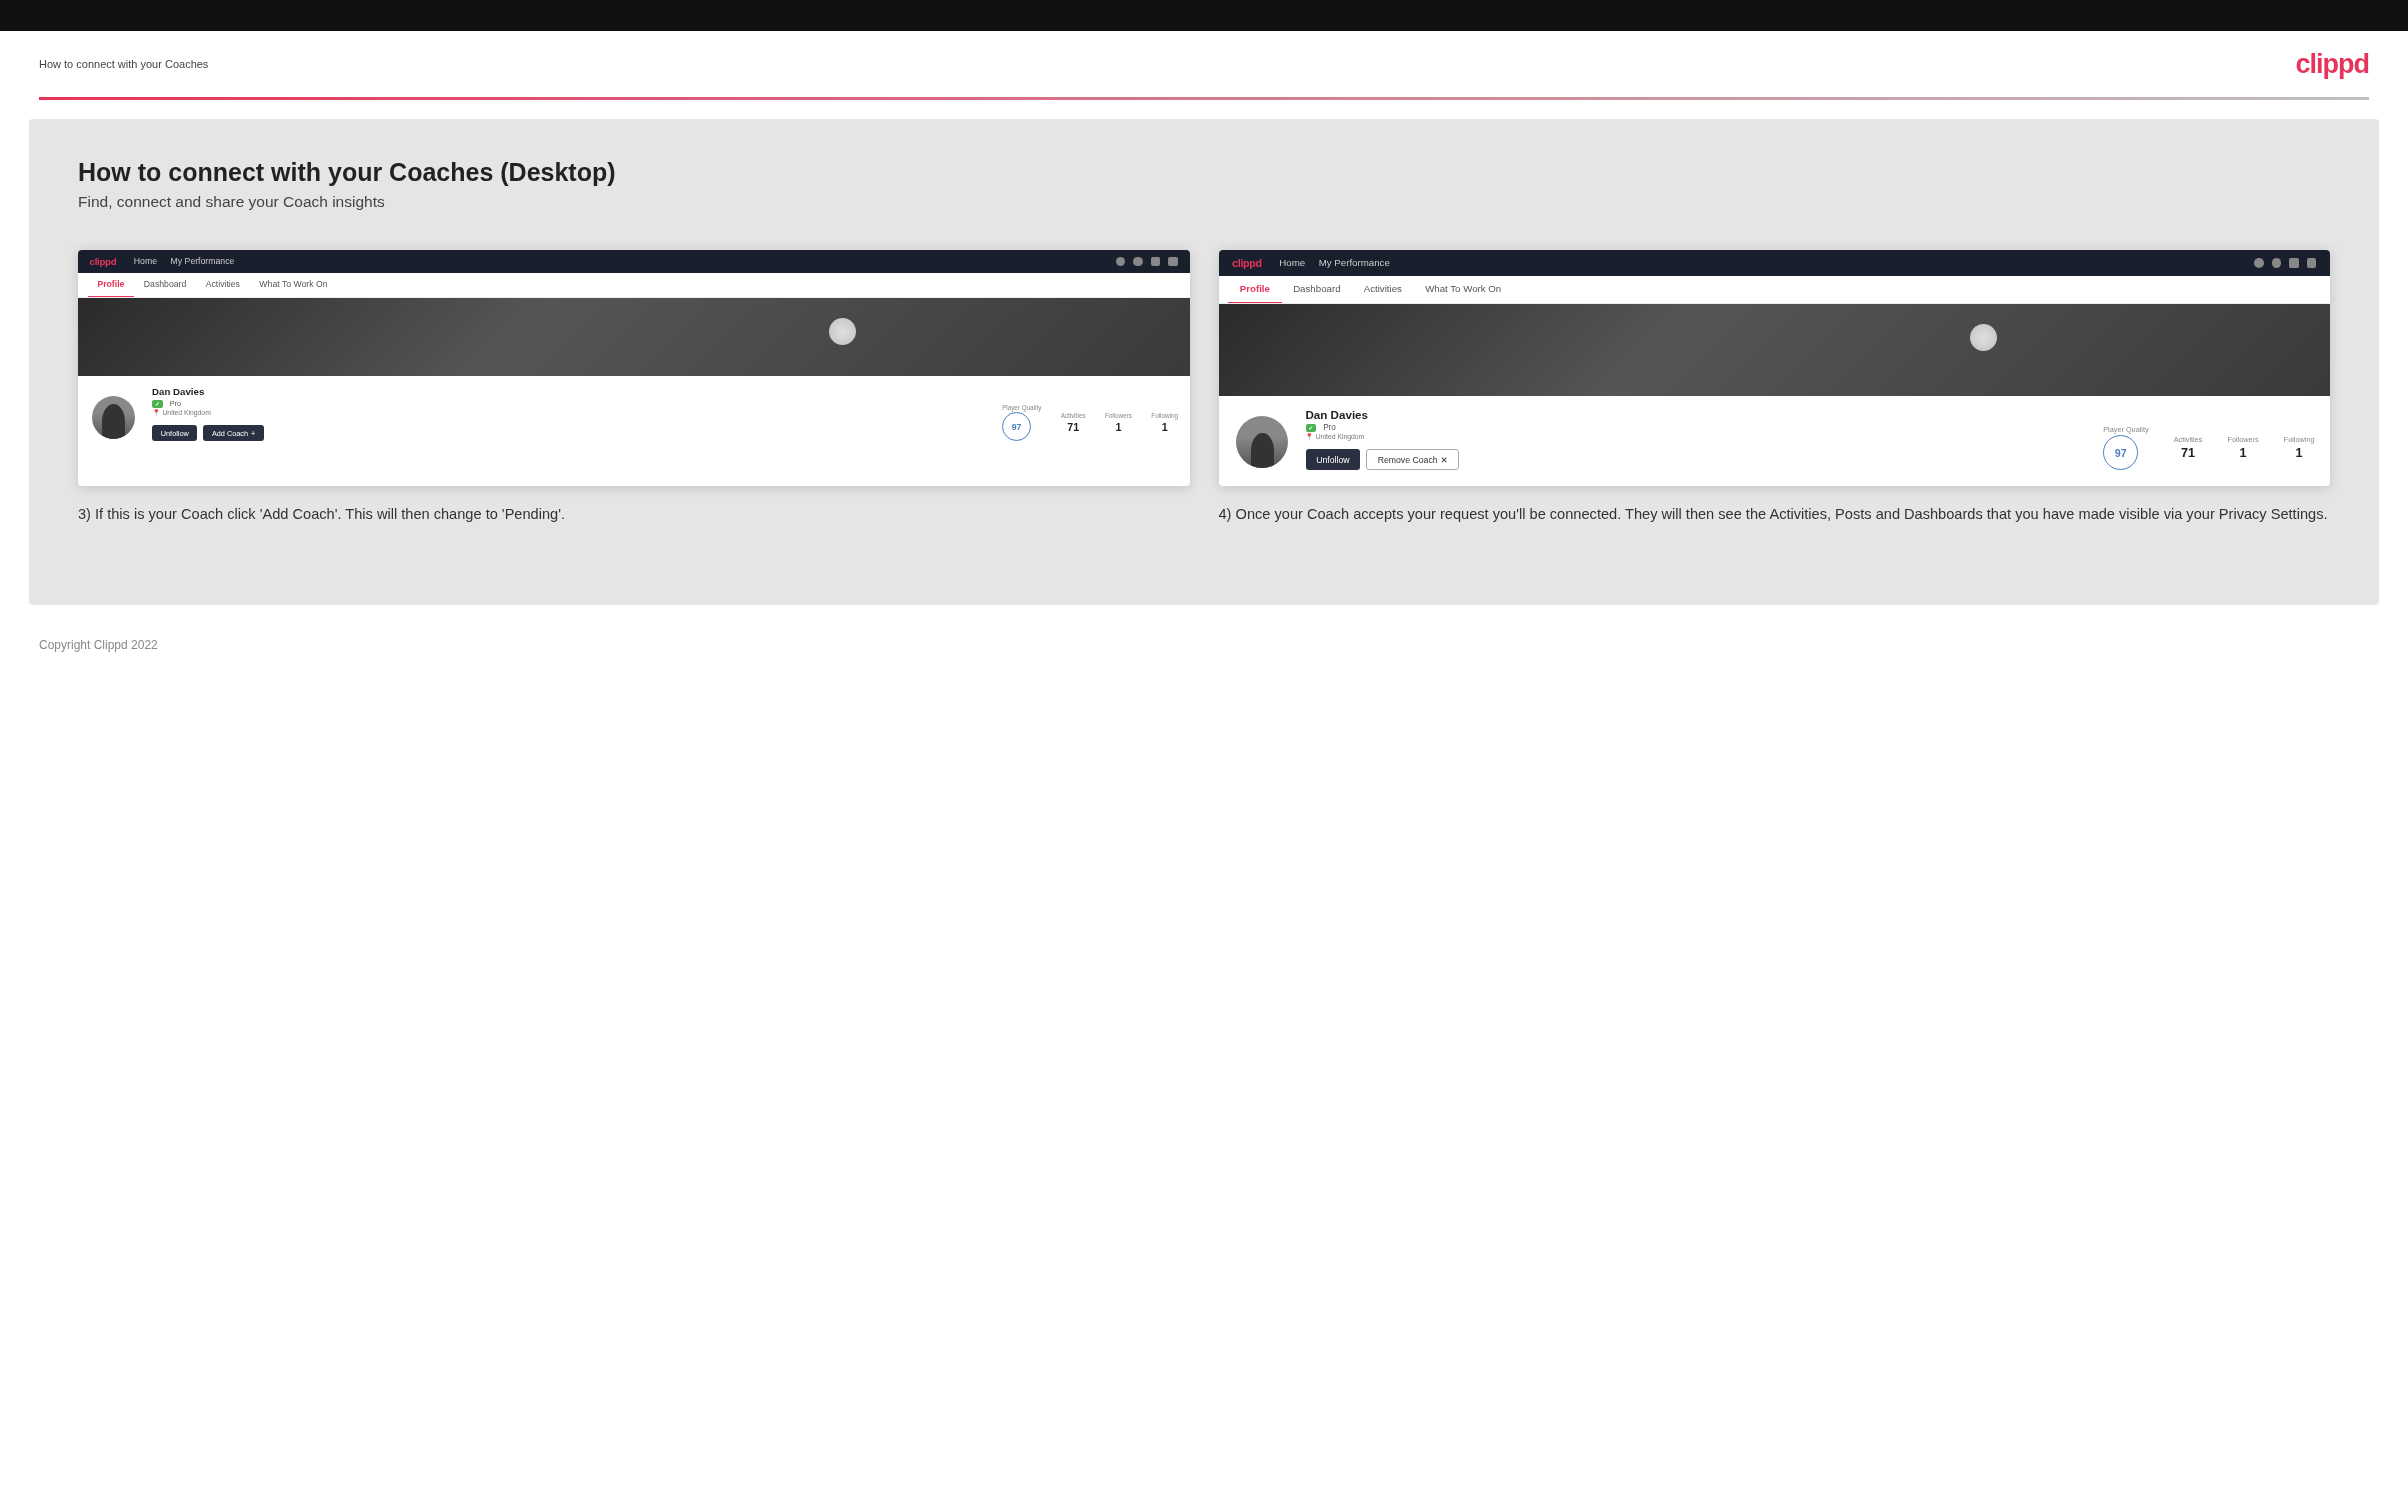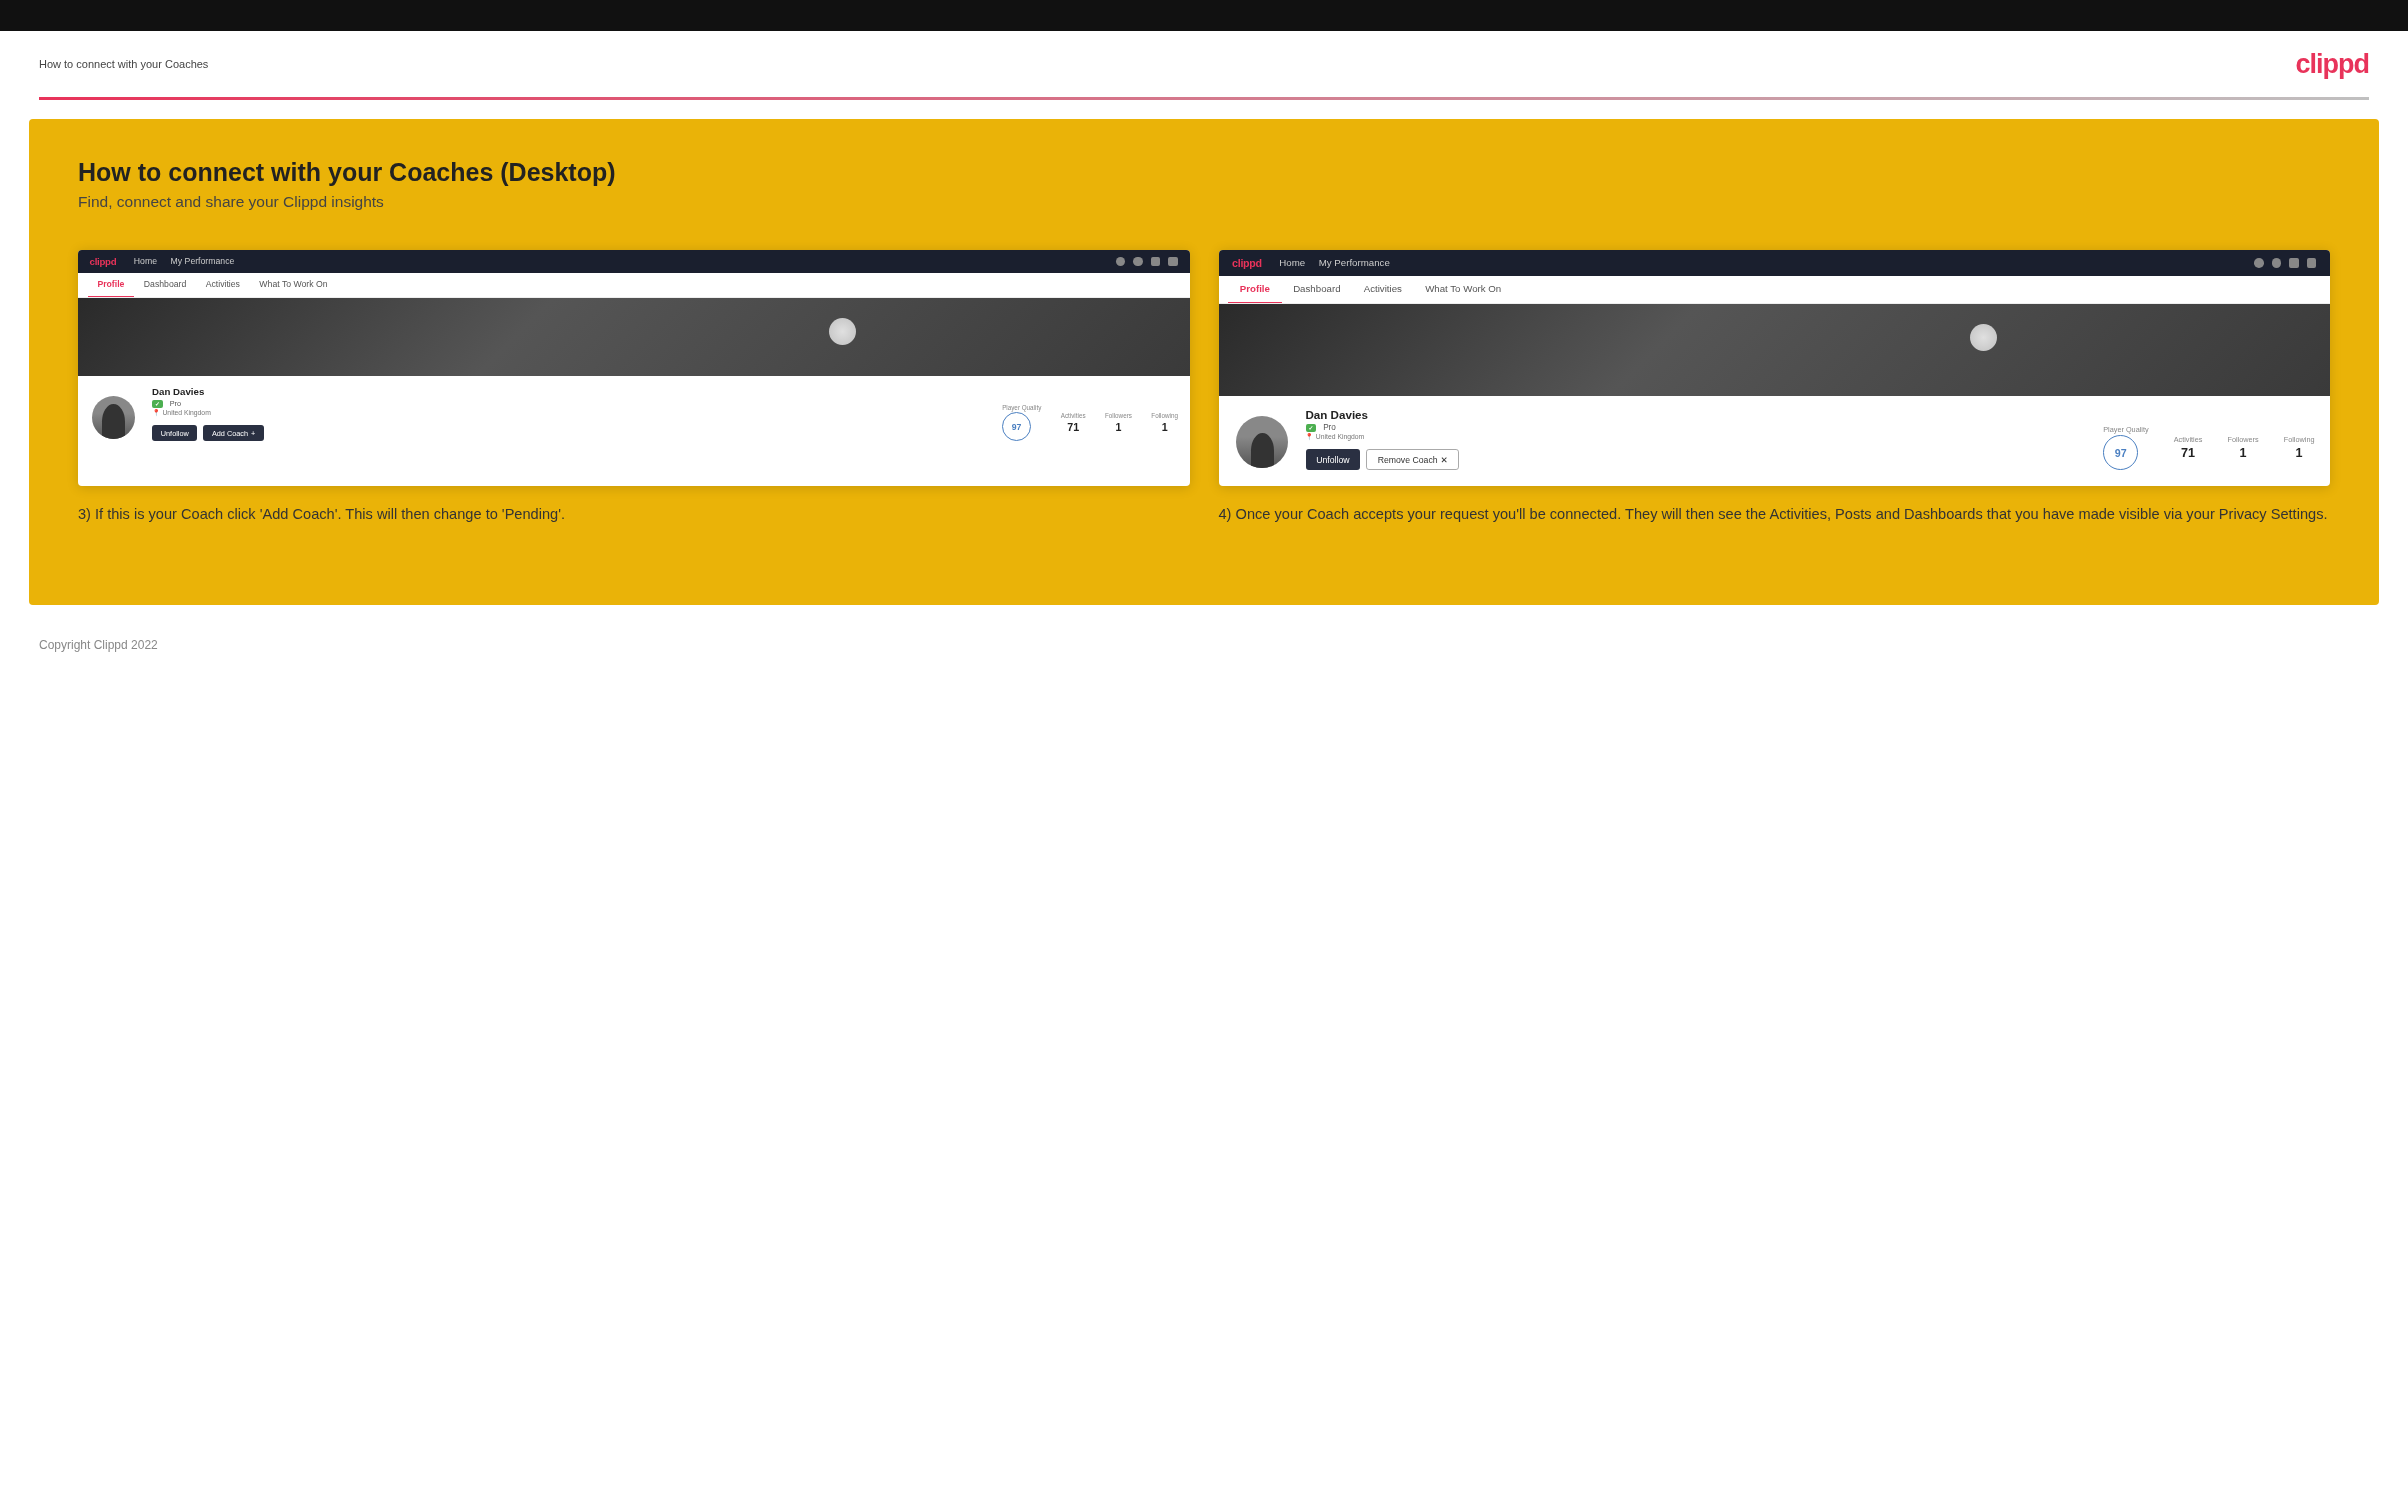--- a/index.html
+++ b/index.html
@@ -29,21 +29,21 @@
       font-weight: 700;
       color: #e8335a;
       letter-spacing: -1px;
     }
     .divider {
       height: 2.9px;
       background: linear-gradient(to right, #e8335a, #c0c0c0);
       margin: 0 39px;
     }
     .main-content {
-      background: #eab308;
+      background: #e5e5e5;
       margin: 19.4px 29px 19.4px 29px;
       padding: 39px 49px 49px 49px;
       border-radius: 3.9px;
     }
     .page-heading {
       font-size: 25px;
       font-weight: 700;
       color: #222;
       margin-bottom: 5.8px;
     }
@@ -360,21 +360,21 @@
 
 <div class="header">
   <span class="header-title">How to connect with your Coaches</span>
   <span class="logo">clippd</span>
 </div>
 
 <div class="divider"></div>
 
 <div class="main-content">
   <h1 class="page-heading">How to connect with your Coaches (Desktop)</h1>
-  <p class="page-subheading">Find, connect and share your Clippd insights</p>
+  <p class="page-subheading">Find, connect and share your Coach insights</p>
 
   <div class="screenshots-row">
 
     <div class="screenshot-col">
       <div class="mock-browser">
 
         <div class="mock-nav">
           <span class="mock-logo">clippd</span>
           <div class="mock-nav-items">
             <span class="mock-nav-item">Home</span>

